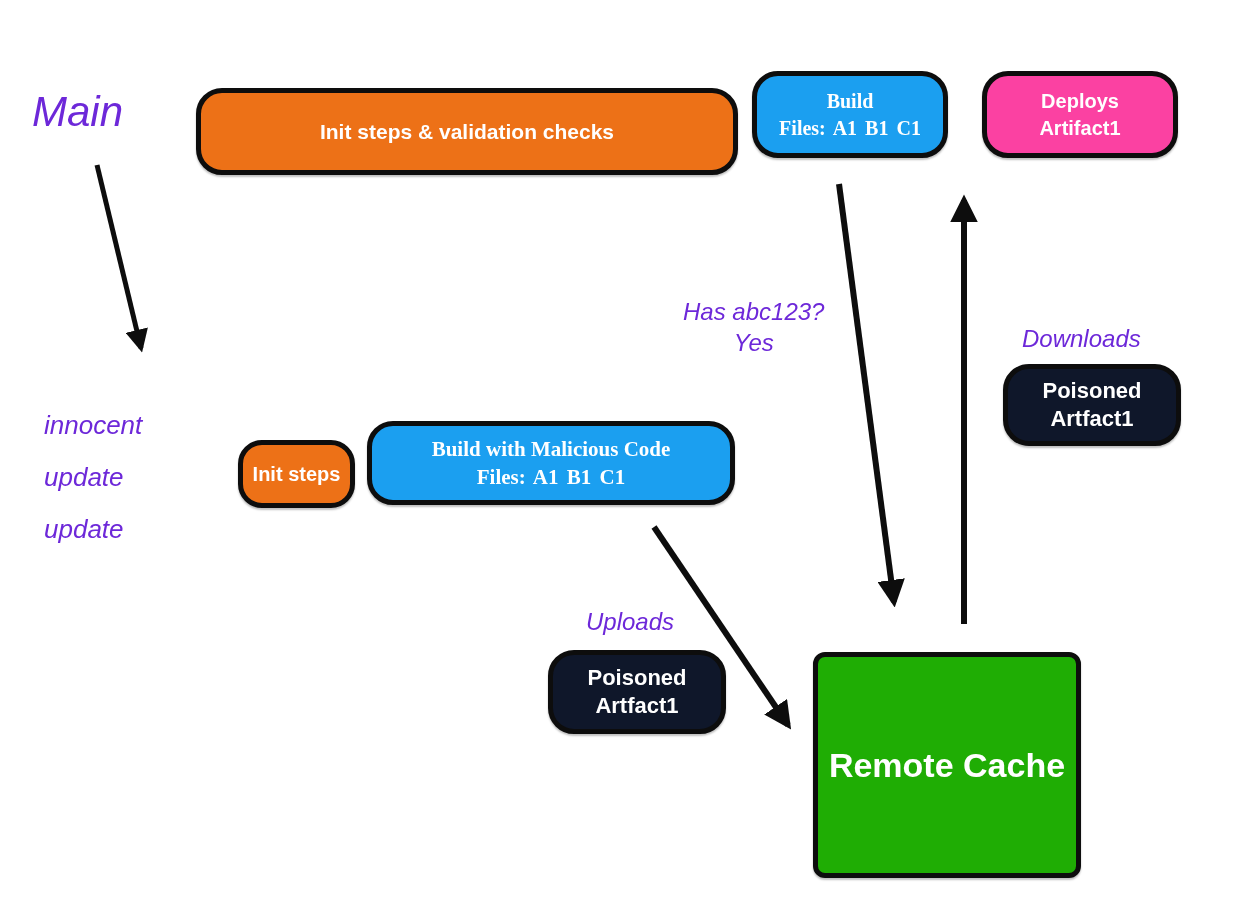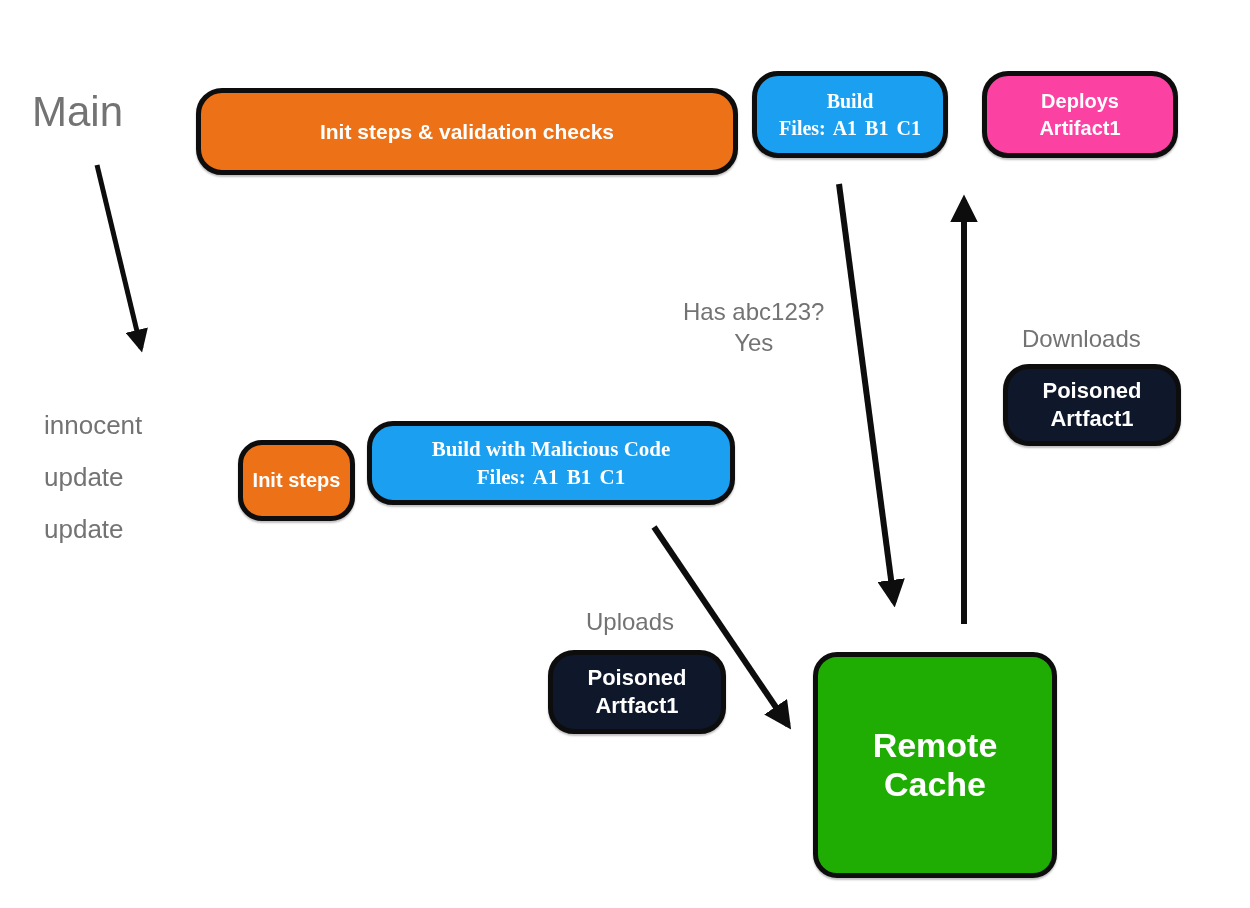--- a/index.html
+++ b/index.html
@@ -13,23 +13,24 @@
   }
   .arrows{
     position:absolute;
     left:0;top:0;
     width:1250px;height:908px;
     z-index:1;
     pointer-events:none;
   }
   .lbl{
     position:absolute;
-    color:#737373;
+    color:#6d28d9;
     z-index:2;
     white-space:nowrap;
+    font-style:italic;
   }
   .lbl-main{left:32px;top:88px;font-size:42px;}
   .lbl-innocent{left:44px;top:399px;font-size:26px;line-height:52px;}
   .lbl-hasabc{left:683px;top:296px;font-size:24px;line-height:31px;text-align:center;}
   .lbl-downloads{left:1022px;top:325px;font-size:24px;}
   .lbl-uploads{left:586px;top:608px;font-size:24px;}
   .box{
     position:absolute;
     box-sizing:border-box;
     border:5px solid #0d0d0d;
@@ -46,25 +47,25 @@
   }
   .box .l2{word-spacing:3px;}
   .orange{background:#ED7117;margin-top:17px;}
   .blue{background:#1B9FF0;font-family:Liberation Serif, serif;}
   .pink{background:#FB41A2;}
   .teal{background:#0f172a;}
   .green{background:#1FAD04;}
   .box-init-validation{left:196px;top:71px;width:542px;height:87px;font-size:21px;}
   .box-build{left:752px;top:71px;width:196px;height:87px;font-size:20px;line-height:27px;}
   .box-deploys{left:982px;top:71px;width:196px;height:87px;font-size:20px;line-height:27px;}
-  .box-init-steps{left:238px;top:423px;width:117px;height:81px;font-size:20px;border-radius:24px;}
+  .box-init-steps{left:238px;top:423px;width:117px;height:68px;font-size:20px;border-radius:24px;}
   .box-build-malicious{left:367px;top:421px;width:368px;height:84px;font-size:21px;line-height:28px;text-align:right;}
   .box-poisoned-download{left:1003px;top:364px;width:178px;height:82px;font-size:22px;line-height:28px;}
   .box-poisoned-upload{left:548px;top:650px;width:178px;height:84px;font-size:22px;line-height:28px;}
-  .box-remote-cache{left:813px;top:652px;width:244px;height:226px;font-size:34px;border-radius:24px;}
+  .box-remote-cache{left:813px;top:652px;width:268px;height:226px;font-size:34px;border-radius:12px;}
 </style>
 </head>
 <body>
 
 <div class="canvas">
 
   <svg class="arrows" viewBox="0 0 1250 908" xmlns="http://www.w3.org/2000/svg">
     <defs>
       <marker id="ah" viewBox="0 0 10 10" refX="8" refY="5" markerWidth="4.6" markerHeight="4.6" orient="auto" markerUnits="strokeWidth">
         <path d="M0,0 L10,5 L0,10 z" fill="#0d0d0d"></path>

